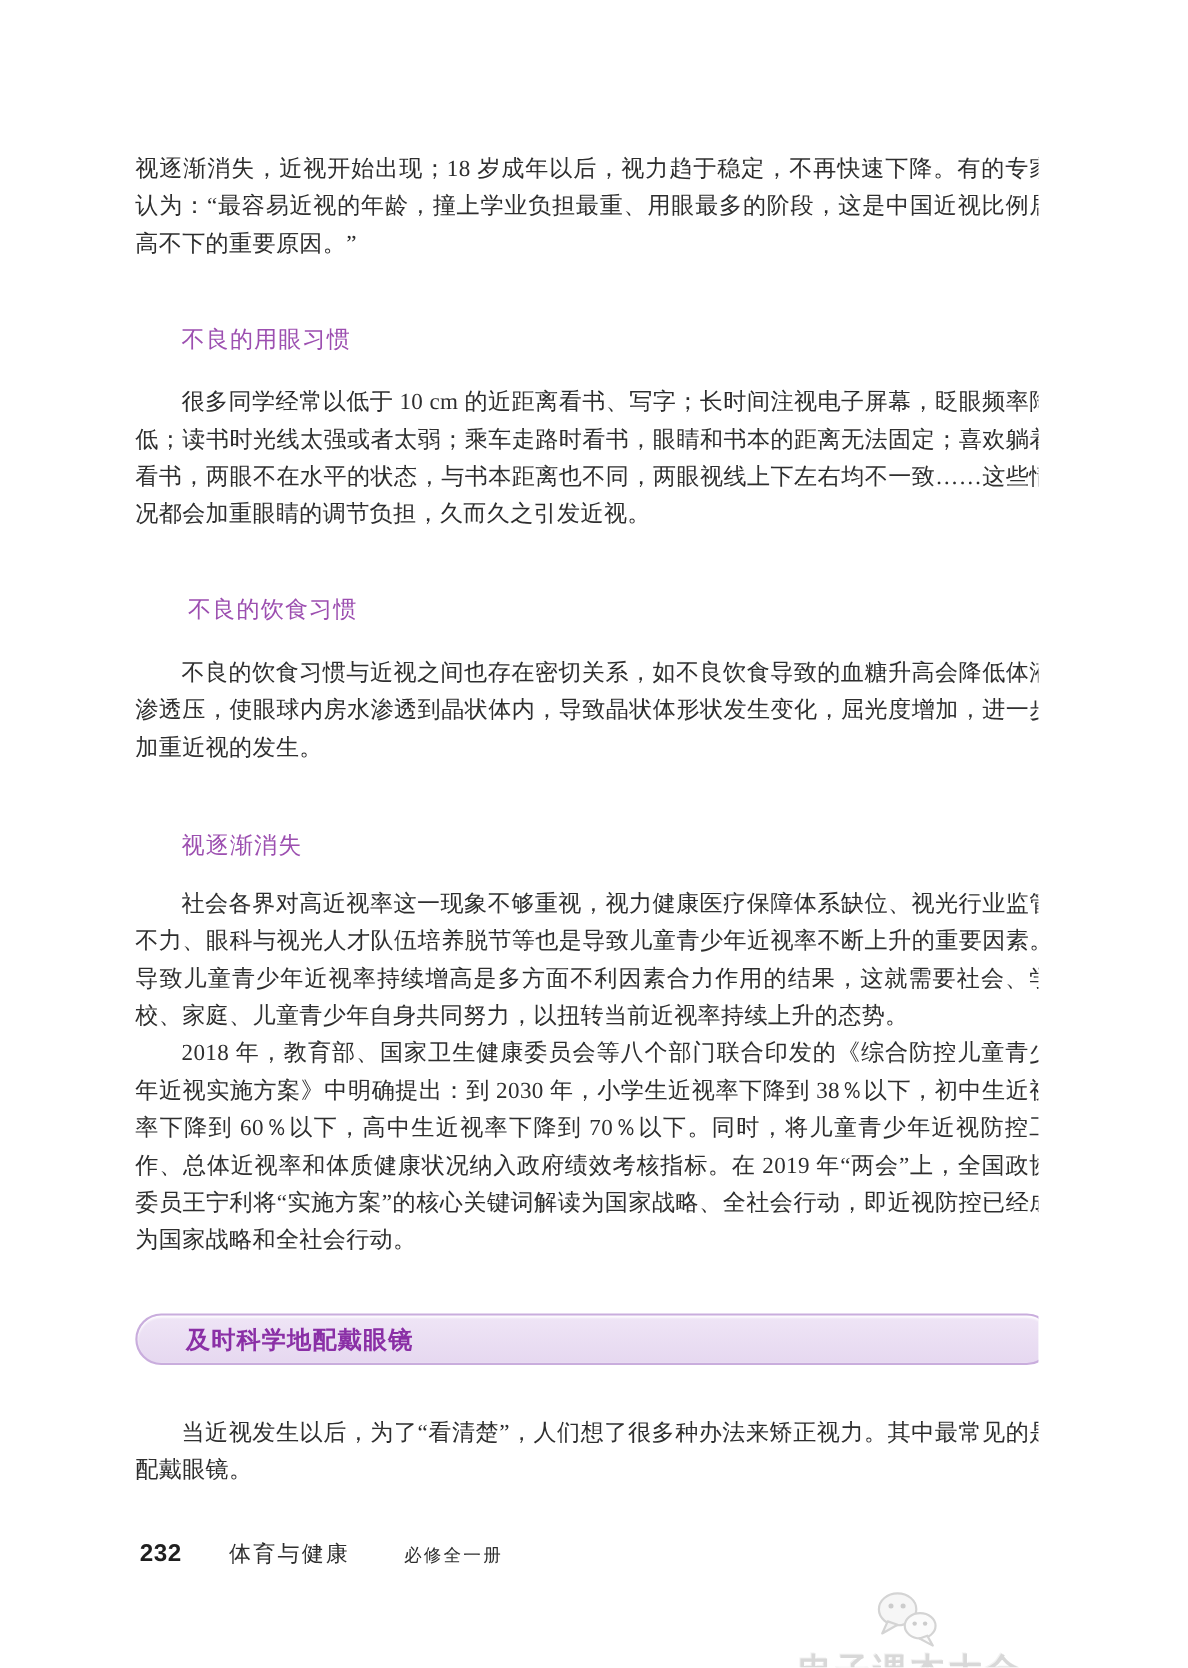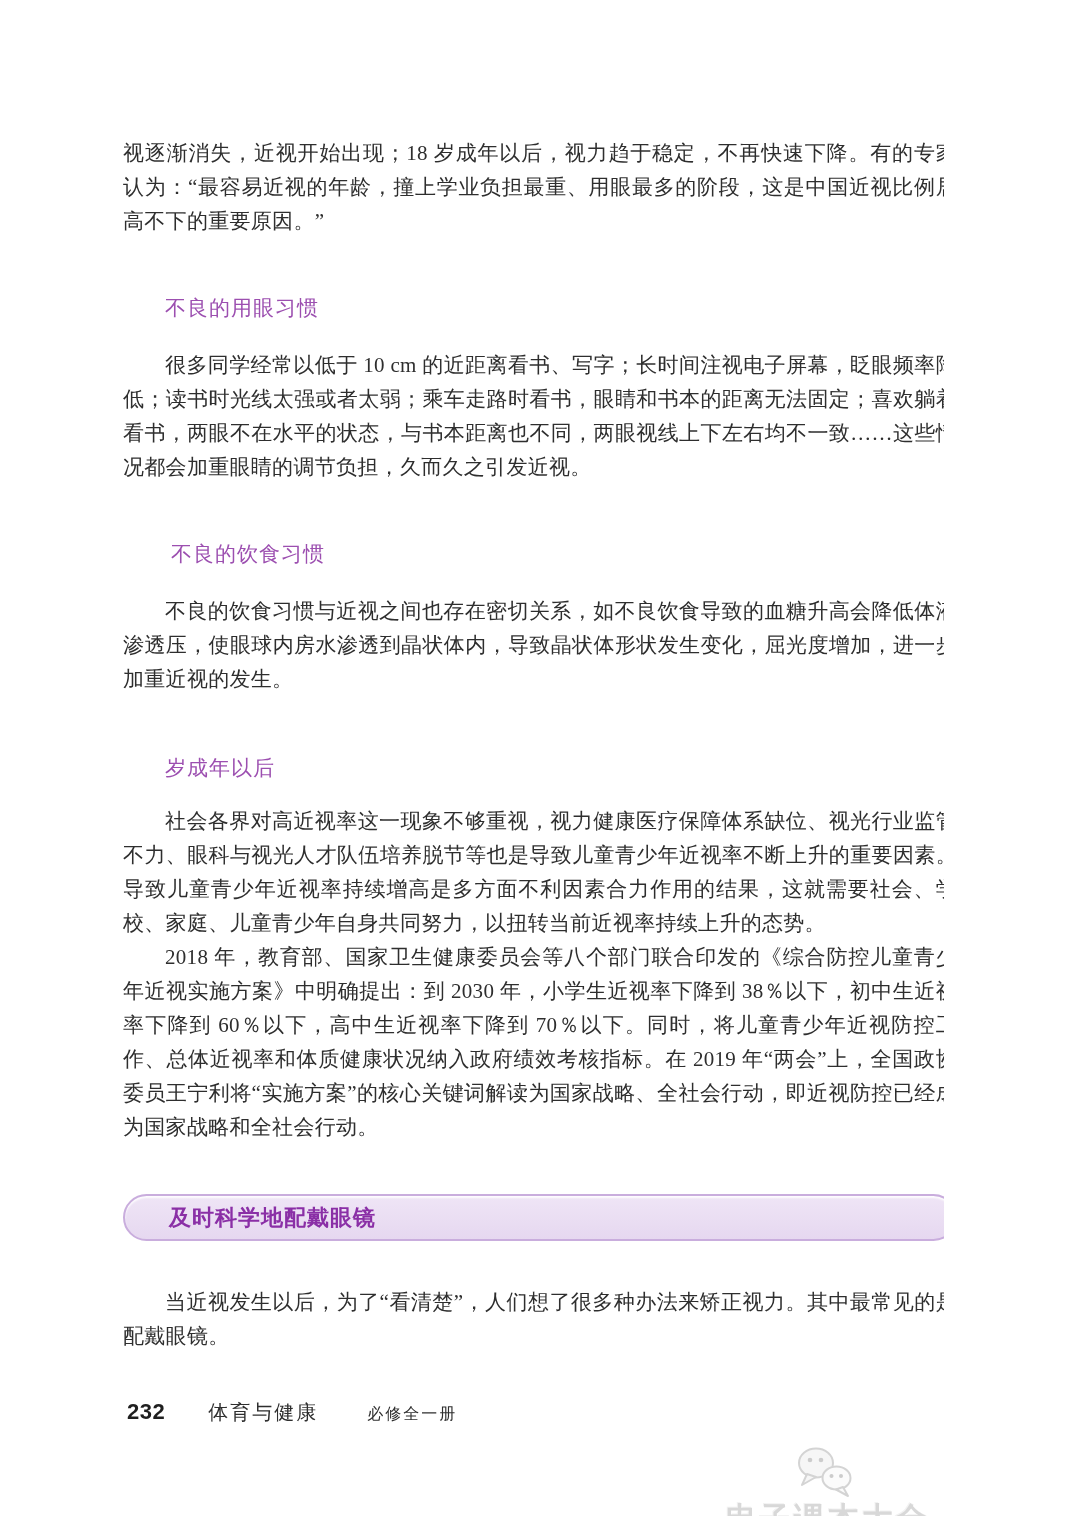--- a/index.html
+++ b/index.html
@@ -145,21 +145,21 @@
     <p class="body-text no-indent intro">视逐渐消失，近视开始出现；18 岁成年以后，视力趋于稳定，不再快速下降。有的专家认为：“最容易近视的年龄，撞上学业负担最重、用眼最多的阶段，这是中国近视比例居高不下的重要原因。”</p>
 
     <h3 class="section-heading h-gap-1">不良的用眼习惯</h3>
 
     <p class="body-text p-after-heading">很多同学经常以低于 10 cm 的近距离看书、写字；长时间注视电子屏幕，眨眼频率降低；读书时光线太强或者太弱；乘车走路时看书，眼睛和书本的距离无法固定；喜欢躺着看书，两眼不在水平的状态，与书本距离也不同，两眼视线上下左右均不一致……这些情况都会加重眼睛的调节负担，久而久之引发近视。</p>
 
     <h3 class="section-heading h-gap-2">不良的饮食习惯</h3>
 
     <p class="body-text p-after-heading">不良的饮食习惯与近视之间也存在密切关系，如不良饮食导致的血糖升高会降低体液渗透压，使眼球内房水渗透到晶状体内，导致晶状体形状发生变化，屈光度增加，进一步加重近视的发生。</p>
 
-    <h3 class="section-heading h-gap-3">岁成年以后</h3>
+    <h3 class="section-heading h-gap-3">视逐渐消失</h3>
 
     <p class="body-text p-tight">社会各界对高近视率这一现象不够重视，视力健康医疗保障体系缺位、视光行业监管不力、眼科与视光人才队伍培养脱节等也是导致儿童青少年近视率不断上升的重要因素。导致儿童青少年近视率持续增高是多方面不利因素合力作用的结果，这就需要社会、学校、家庭、儿童青少年自身共同努力，以扭转当前近视率持续上升的态势。</p>
 
     <p class="body-text p-cont">2018 年，教育部、国家卫生健康委员会等八个部门联合印发的《综合防控儿童青少年近视实施方案》中明确提出：到 2030 年，小学生近视率下降到 38％以下，初中生近视率下降到 60％以下，高中生近视率下降到 70％以下。同时，将儿童青少年近视防控工作、总体近视率和体质健康状况纳入政府绩效考核指标。在 2019 年“两会”上，全国政协委员王宁利将“实施方案”的核心关键词解读为国家战略、全社会行动，即近视防控已经成为国家战略和全社会行动。</p>
 
     <div class="banner">
       <span class="banner-title">及时科学地配戴眼镜</span>
     </div>
 
     <p class="body-text p-after-heading closing">当近视发生以后，为了“看清楚”，人们想了很多种办法来矫正视力。其中最常见的是配戴眼镜。</p>

